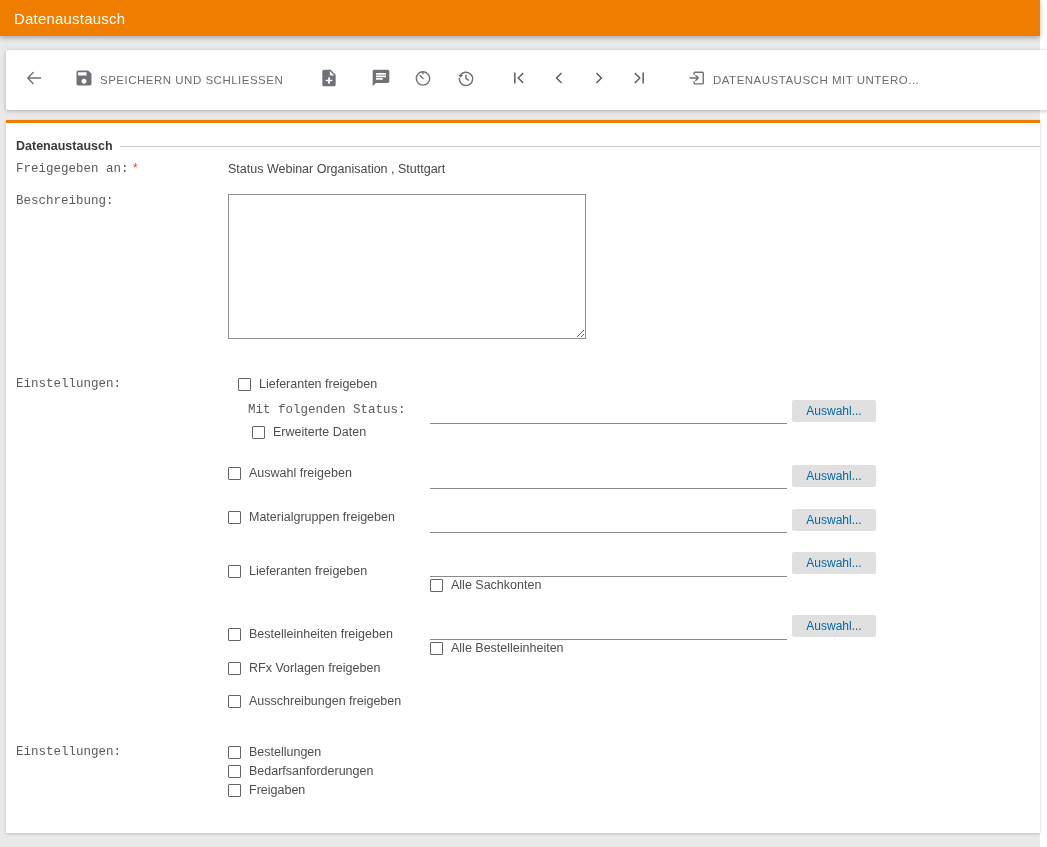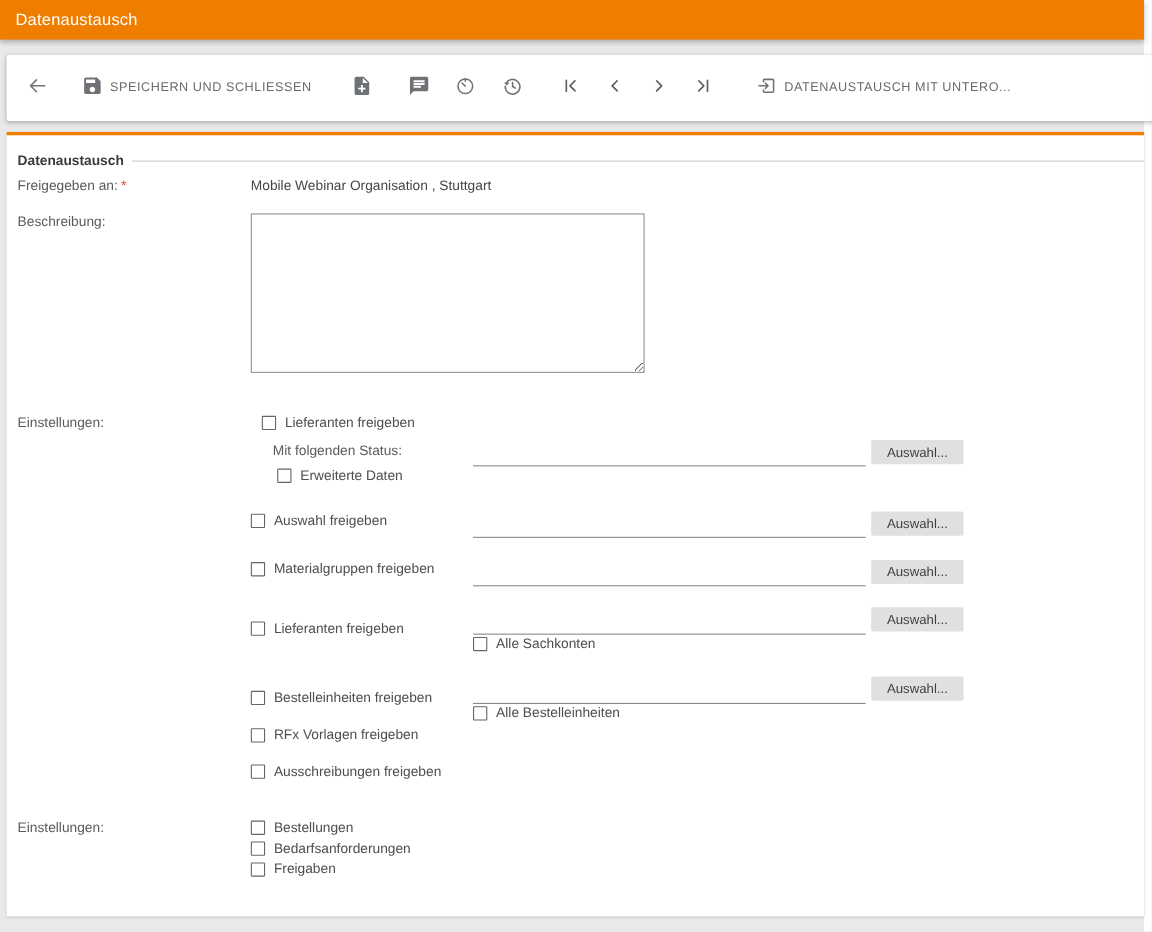--- a/index.html
+++ b/index.html
@@ -27,38 +27,38 @@
   .ic-nav { stroke:#595d61; stroke-width:1.8; fill:none; stroke-linecap:round; stroke-linejoin:round; }
 
   
   .content { position:absolute; left:6px; top:120px; width:1034px; height:713px; background:#ffffff;
              border-top:3px solid #ee7d00; box-shadow:0 1px 3px rgba(0,0,0,.18); }
 
   .section-header { position:absolute; left:10px; right:0; display:flex; align-items:center; }
   .section-header .stitle { font-size:12.5px; font-weight:bold; color:#3a3a3a; white-space:nowrap; }
   .section-header .sline { flex:1; border-top:1px solid #c9c9c9; margin-left:7px; }
 
-  .flabel { position:absolute; left:10px; font-size:12.5px; color:#5b5b5b; white-space:nowrap; }
+  .flabel { position:absolute; left:10px; font-size:12.5px; color:#5b5b5b; white-space:nowrap;font-family:Liberation Mono, monospace; }
   .fvalue { position:absolute; font-size:12.5px; color:#474747; white-space:nowrap; }
   .req { color:#e8443a; margin-left:3px; }
 
   textarea.desc { position:absolute; left:222px; top:71px; width:358px; height:145px;
                   border:1px solid #8f8f8f; background:#fff; resize:both; font-family:"Liberation Sans",sans-serif;
                   font-size:12.5px; color:#444; padding:4px 6px; outline:none; }
 
   .cb-row { position:absolute; display:flex; align-items:center; }
   .cb { width:13px; height:13px; border:1px solid #656565; border-radius:1px; background:#fff; flex:0 0 auto; cursor:pointer; }
   .cb-label { font-size:12.5px; color:#4e4e4e; margin-left:8px; white-space:nowrap; }
 
   .line-input { position:absolute; left:424px; width:357px; height:24px; border:none;
                 border-bottom:1px solid #8a8a8a; background:transparent; font-family:"Liberation Sans",sans-serif;
                 font-size:12.5px; color:#444; outline:none; padding:0 2px; }
 
   .btn-auswahl { position:absolute; left:786px; width:84px; height:22px; background:#e0e0e0; border:none;
-                 border-radius:2px; font-family:"Liberation Sans",sans-serif; font-size:12px; color:#404040;
+                 border-radius:2px; font-family:"Liberation Sans",sans-serif; font-size:12px; color:#0369a1;
                  cursor:pointer; }
 </style>
 </head>
 <body>
 
 <div id="page">
   <div class="right-strip"></div>
 
   <div class="app-header">
     <span class="title">Datenaustausch</span>
@@ -159,21 +159,21 @@
   </div>
 
   <div class="content">
 
     <div class="section-header" style="top:16px">
       <span class="stitle">Datenaustausch</span>
       <span class="sline"></span>
     </div>
 
     <div class="flabel" style="top:39px"><span>Freigegeben an:</span><span class="req">*</span></div>
-    <div class="fvalue" style="left:222px; top:39px">Mobile Webinar Organisation , Stuttgart</div>
+    <div class="fvalue" style="left:222px; top:39px">Status Webinar Organisation , Stuttgart</div>
 
     <div class="flabel" style="top:71px">Beschreibung:</div>
     <textarea class="desc" style=""></textarea>
 
     <div class="flabel" style="top:254px">Einstellungen:</div>
 
     <div class="cb-row" style="left:232px; top:254px">
       <span class="cb"></span>
       <span class="cb-label">Lieferanten freigeben</span>
     </div>

